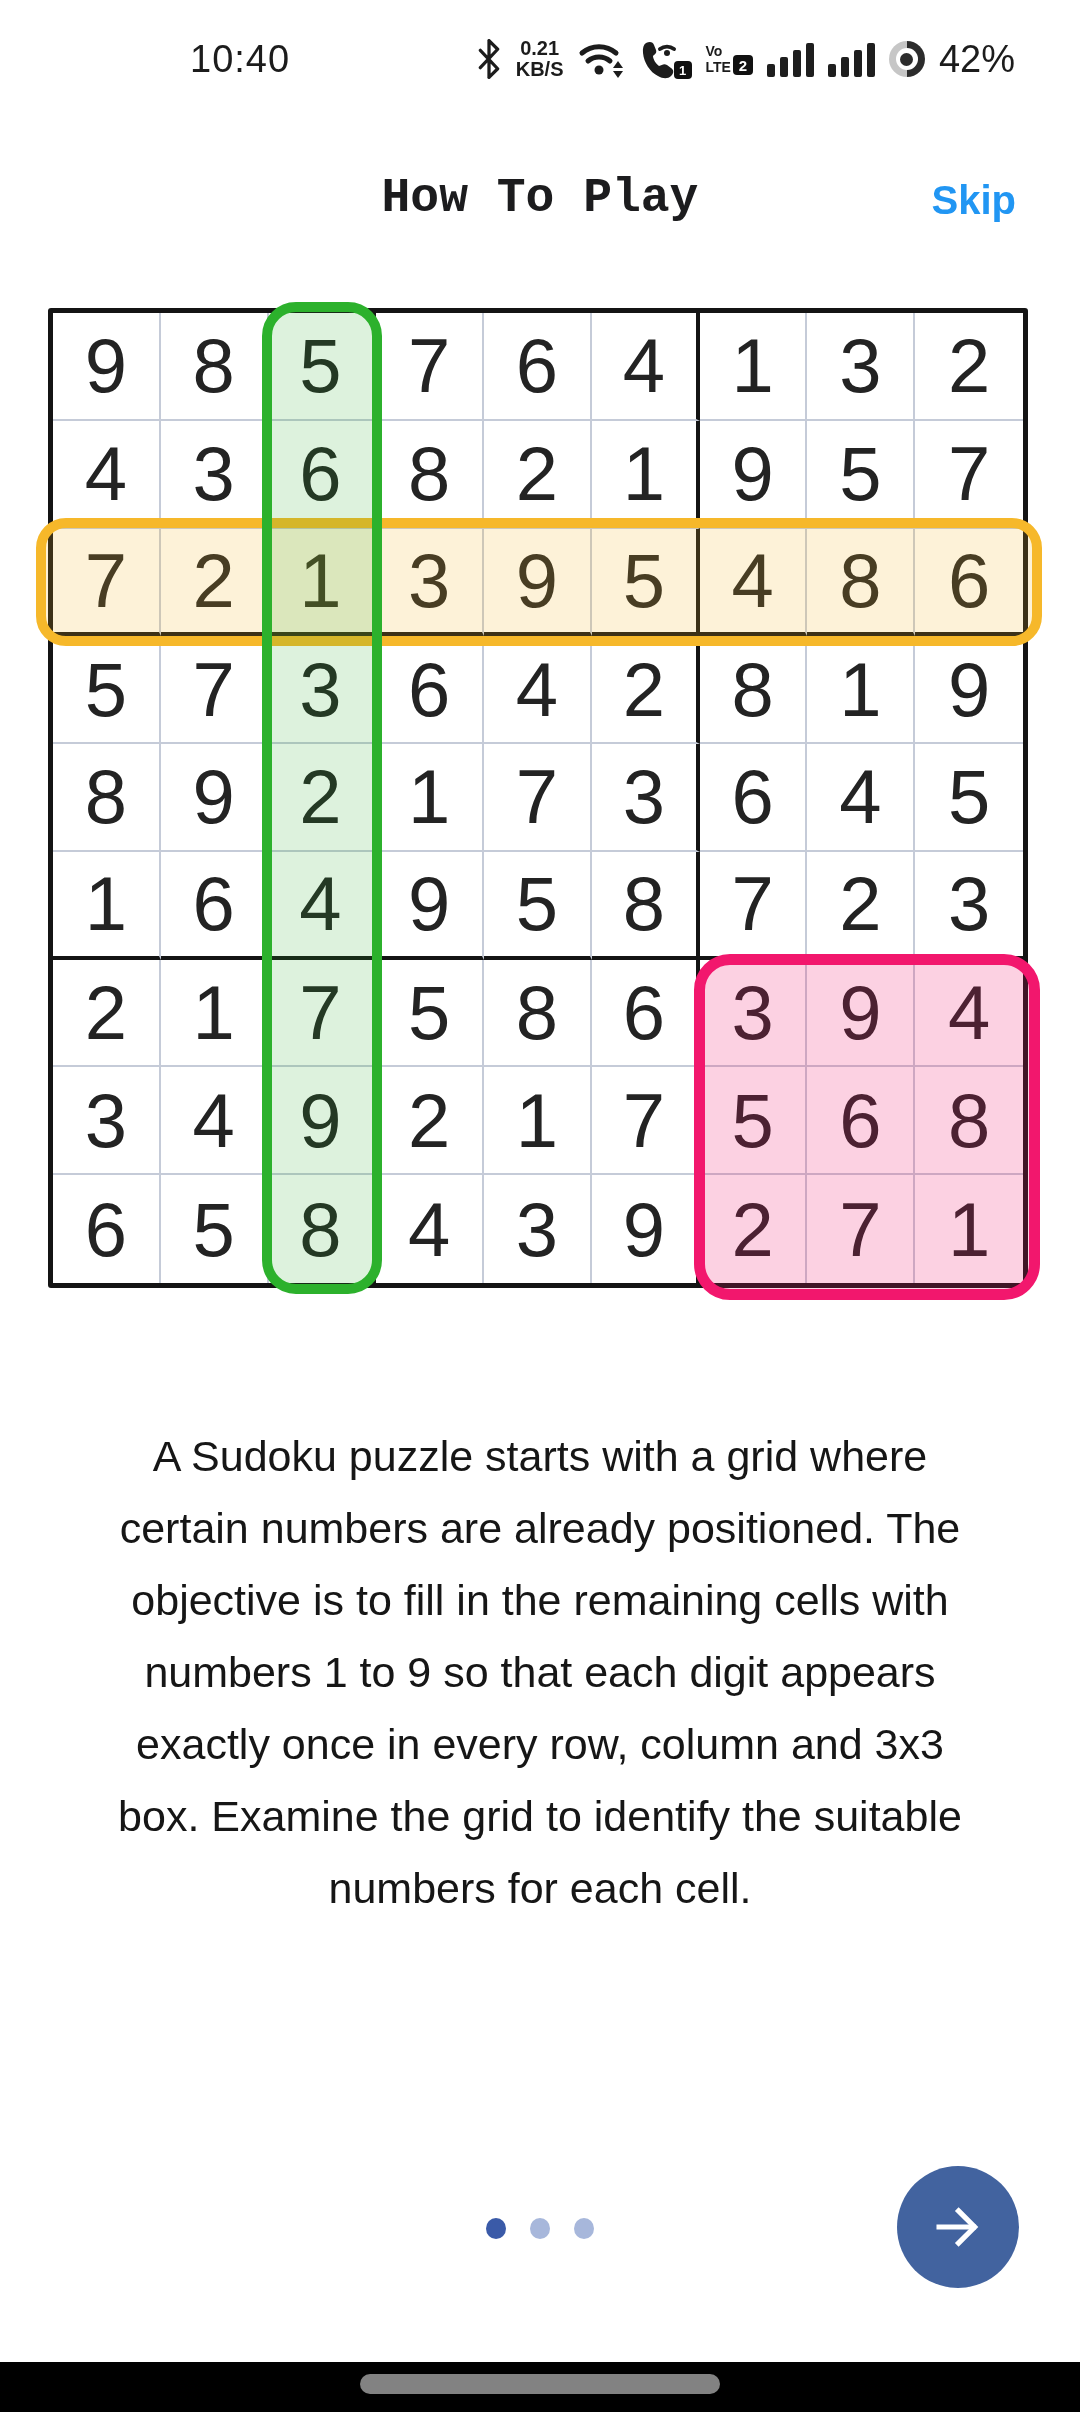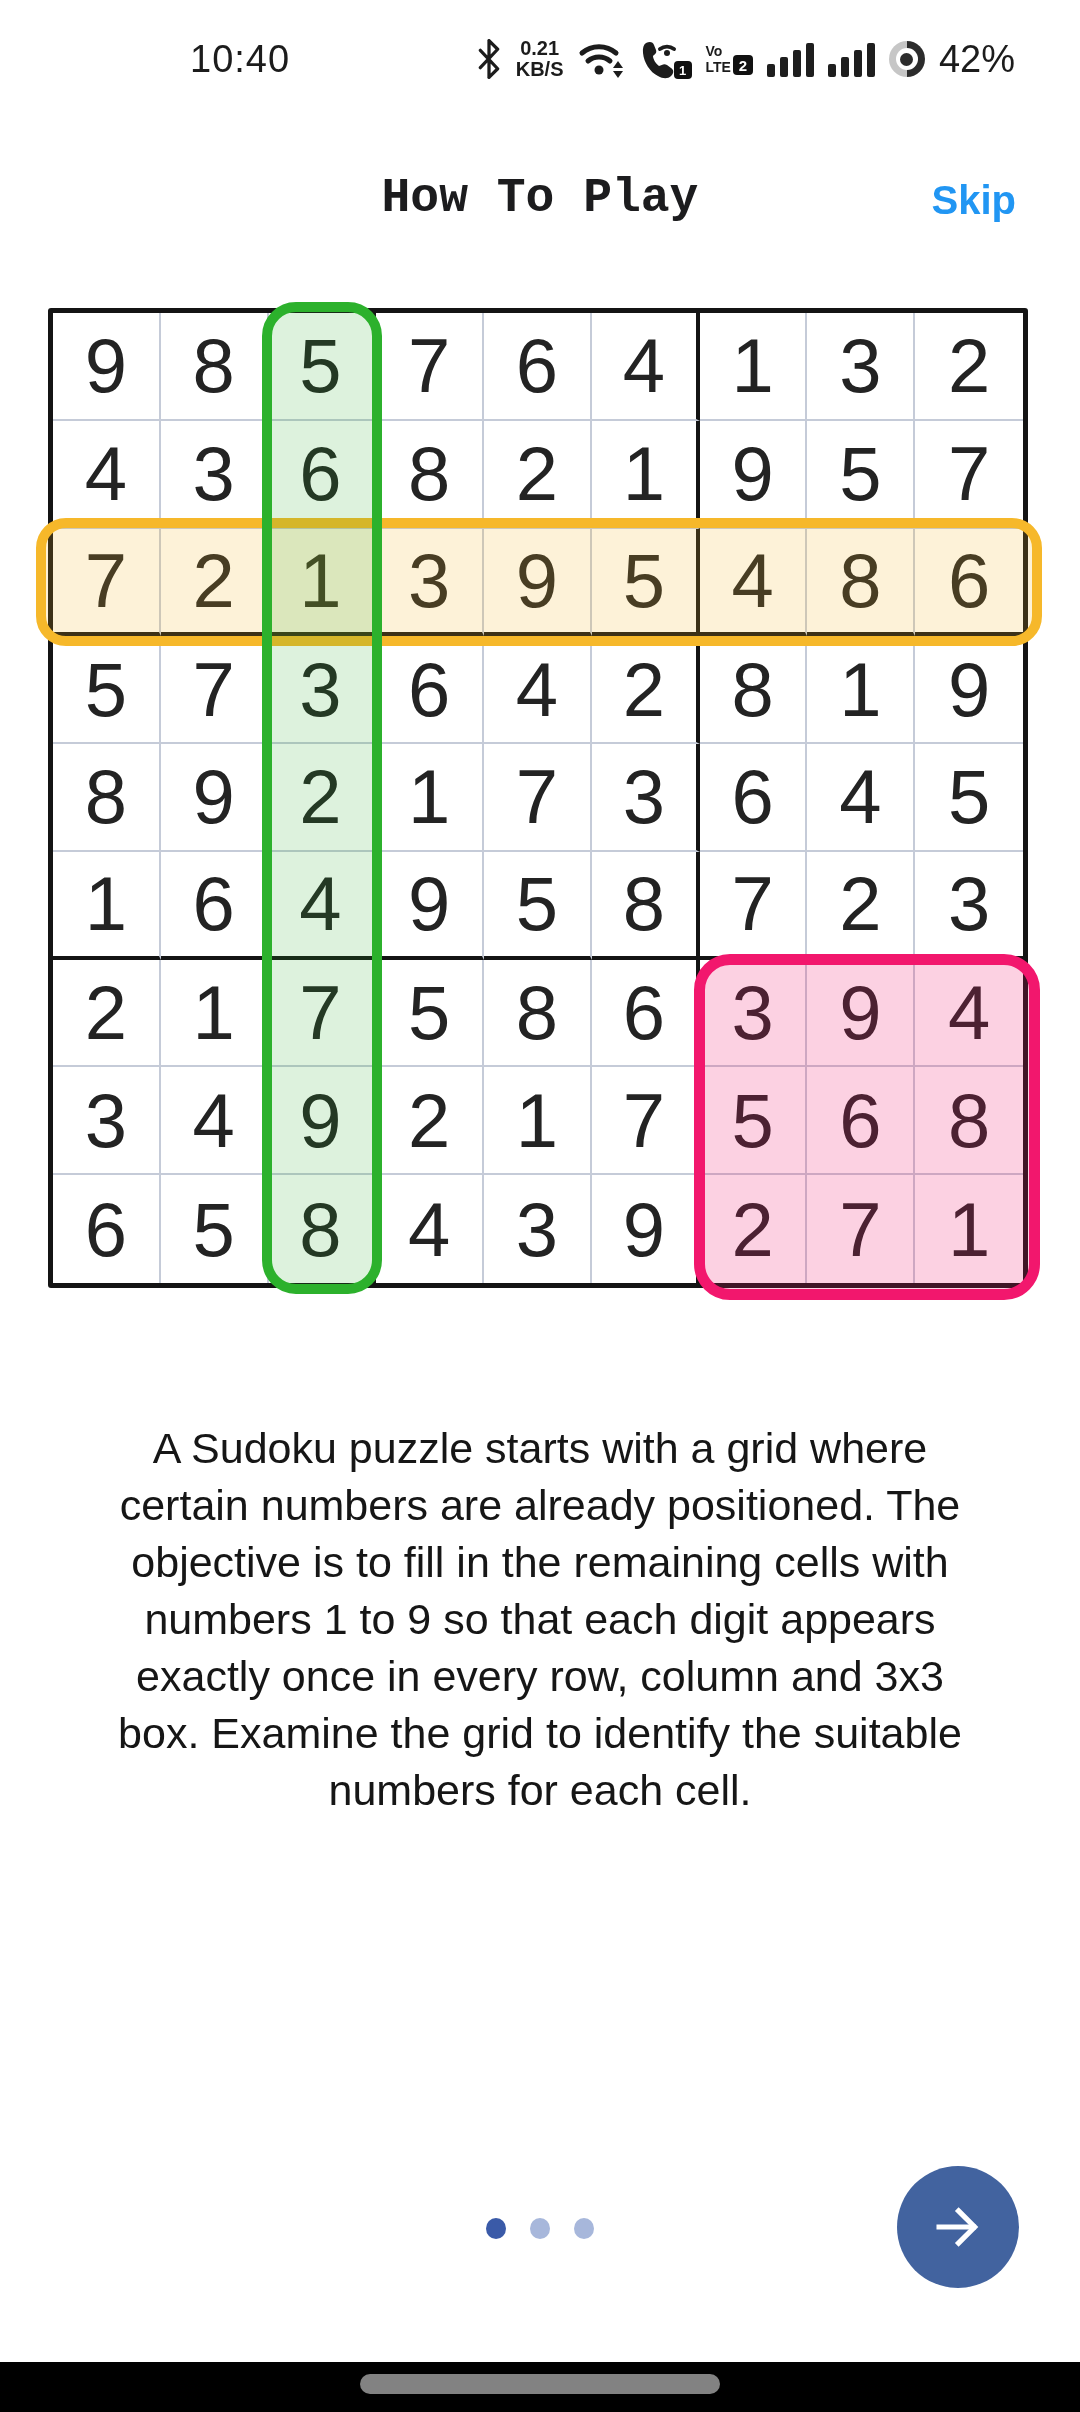--- a/index.html
+++ b/index.html
@@ -55,21 +55,21 @@
   .cell.c8{border-right:none;} .cell.r8{border-bottom:none;}
   .capsule{position:absolute;box-sizing:border-box;pointer-events:none;}
   .col-hl{left:214px;top:-6px;width:120px;height:992px;border:10px solid #2cb12c;
     background:rgba(44,177,44,0.16);border-radius:34px;}
   .row-hl{left:-12px;top:210px;width:1006px;height:128px;border:10px solid #f6b82a;
     background:rgba(246,184,41,0.18);border-radius:30px;}
   .box-hl{left:646px;top:646px;width:346px;height:346px;border:11px solid #f2176d;
     background:rgba(242,23,109,0.20);border-radius:36px;}
   
   .description{position:absolute;top:1420px;left:60px;width:960px;text-align:center;
-    font-size:43px;line-height:57px;color:#161616;white-space:pre-line;}
+    font-size:43px;line-height:72px;color:#161616;white-space:pre-line;}
   
   .pager{position:absolute;top:2217px;left:0;width:1080px;height:22px;
     display:flex;align-items:center;justify-content:center;gap:24px;}
   .dot{width:20px;height:21px;border-radius:50%;cursor:pointer;}
   .next-btn{position:absolute;left:897px;top:2166px;width:122px;height:122px;
     border-radius:50%;background:#42639f;border:none;cursor:pointer;
     display:flex;align-items:center;justify-content:center;padding:0;}
   
   .nav-bar{position:absolute;left:0;top:2362px;width:1080px;height:50px;background:#000;}
   .home-pill{position:absolute;left:360px;top:12px;width:360px;height:20px;

